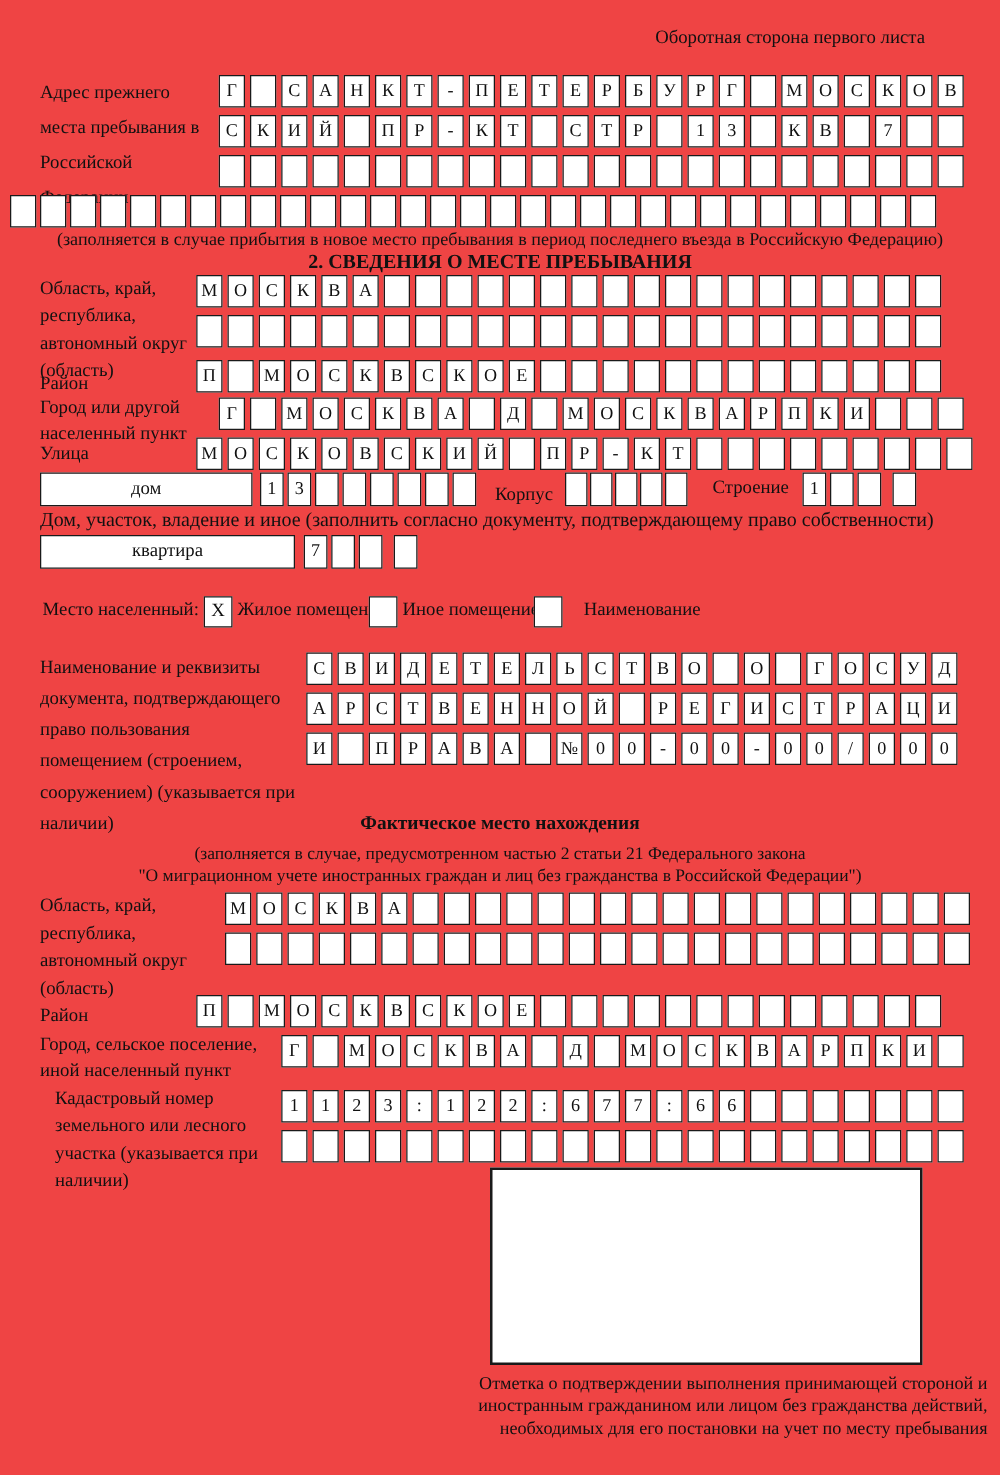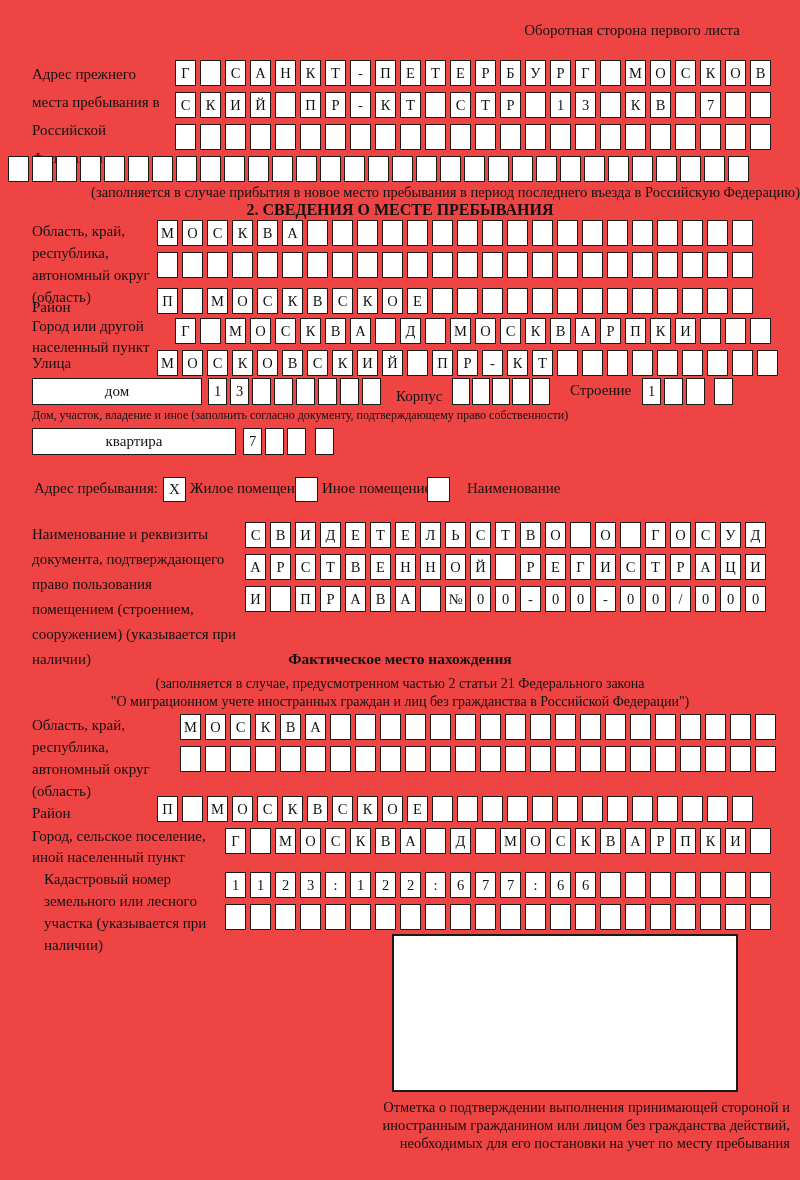--- a/index.html
+++ b/index.html
@@ -15,38 +15,38 @@
     box-sizing:border-box;flex:0 0 auto;width:21px;height:26px;
     border:1.6px solid #1a1a1a;display:flex;align-items:center;justify-content:center;
     font-size:14.5px;line-height:1;background:#fff;
   }
   .grid.tight .cell{width:21px;}
   .dom-cells{gap:3px;}  .dom-cells .cell{width:19px;height:27px;}
   .korpus-cells{gap:2px;} .korpus-cells .cell{width:18px;height:27px;}
   .last-gap{gap:3px;} .last-gap .cell{width:19px;height:27px;} .last-gap .cell:last-child{margin-left:6px;}
   
   .lbl{position:absolute;line-height:22px;}
-  .cap{position:absolute;font-size:12px;text-align:right;}
+  .cap{position:absolute;font-size:16px;text-align:right;}
   .center{left:0;width:800px;text-align:center;}
   .sec-title{position:absolute;font-weight:bold;}
   .namedbox{
     position:absolute;box-sizing:border-box;border:1.6px solid #1a1a1a;height:27px;
     display:flex;align-items:center;justify-content:center;font-size:15px;background:#fff;
   }
   .cb{
     position:absolute;box-sizing:border-box;width:23px;height:25px;border:1.6px solid #1a1a1a;
     display:flex;align-items:center;justify-content:center;font-size:15px;background:#fff;
   }
   .inline-lbl{position:absolute;font-size:15px;}
   
   .hdr{position:absolute;top:22px;right:60px;font-size:15px;}
   .s1-lbl{left:32px;top:60px;width:142px;line-height:28px;}
   .s1-r1{left:175px;top:60px;} .s1-r2{left:175px;top:92px;} .s1-r3{left:175px;top:124px;}
   .s1-r4{left:8px;top:156px;}
-  .s1-cap{top:184px;font-size:14.5px;text-align:right;}
+  .s1-cap{top:184px;font-size:14.5px;}
   
   .s2-title{top:201px;left:0;width:800px;text-align:center;font-size:16px;}
   .s2-obl-lbl{left:32px;top:220px;width:125px;line-height:22px;}
   .s2-obl-r1{left:157px;top:220px;} .s2-obl-r2{left:157px;top:252px;}
   .s2-raion-lbl{left:32px;top:296px;}
   .s2-raion-r{left:157px;top:288px;}
   .s2-gorod-lbl{left:32px;top:316px;width:140px;line-height:21px;}
   .s2-gorod-r{left:175px;top:318px;}
   .s2-ulitsa-lbl{left:32px;top:352px;}
   .s2-ulitsa-r{left:157px;top:350px;}
@@ -375,21 +375,21 @@
   <div class="cap dom-cap">Дом, участок, владение и иное (заполнить согласно документу, подтверждающему право собственности)</div>
 
   <div class="namedbox kv-box">квартира</div>
   <div class="grid last-gap kv-r">
       <span class="cell">7</span>
       <span class="cell"></span>
       <span class="cell"></span>
       <span class="cell"></span>
     </div>
 
-  <div class="inline-lbl mesto-lbl">Адрес пребывания:</div>
+  <div class="inline-lbl mesto-lbl">Место населенный:</div>
   <div class="cb cb1">X</div>
   <div class="inline-lbl opt1">Жилое помещение</div>
   <div class="cb cb2"></div>
   <div class="inline-lbl opt2">Иное помещение</div>
   <div class="cb cb3"></div>
   <div class="inline-lbl opt3">Наименование</div>
 
   <div class="lbl doc-lbl">Наименование и реквизиты документа, подтверждающего право пользования помещением (строением, сооружением) (указывается при наличии)</div>
   <div class="grid doc-r1">
       <span class="cell">С</span>

